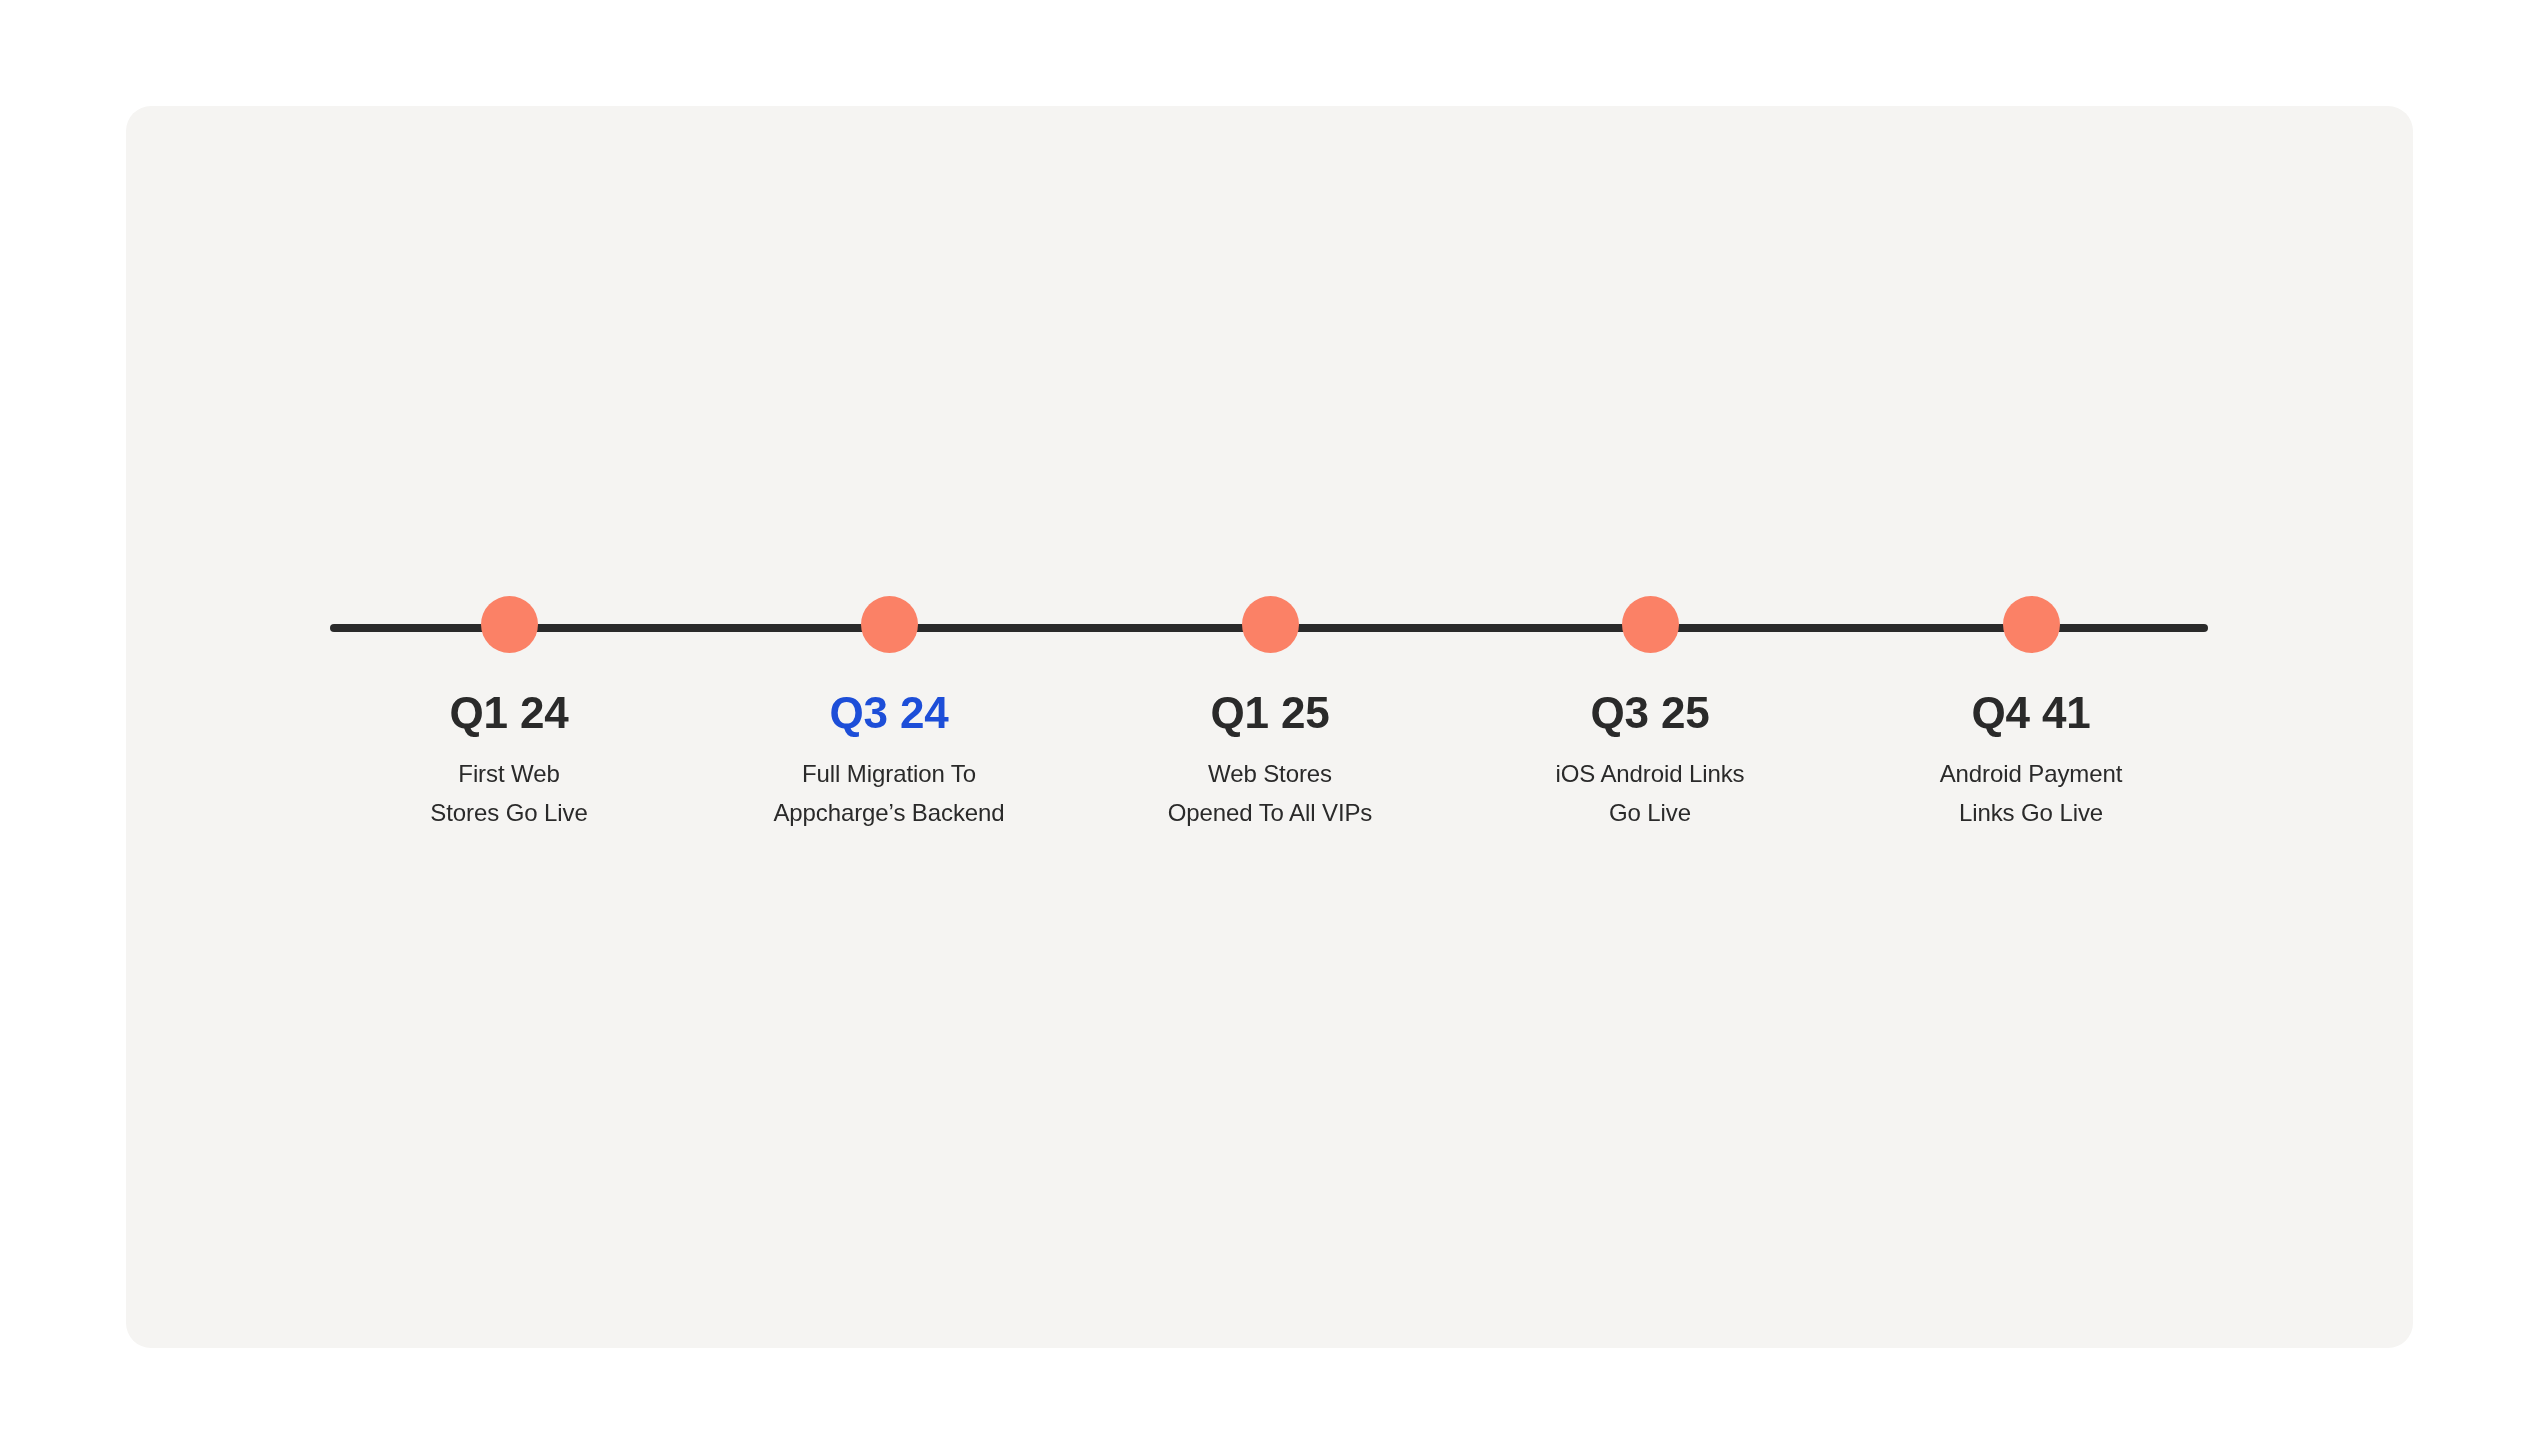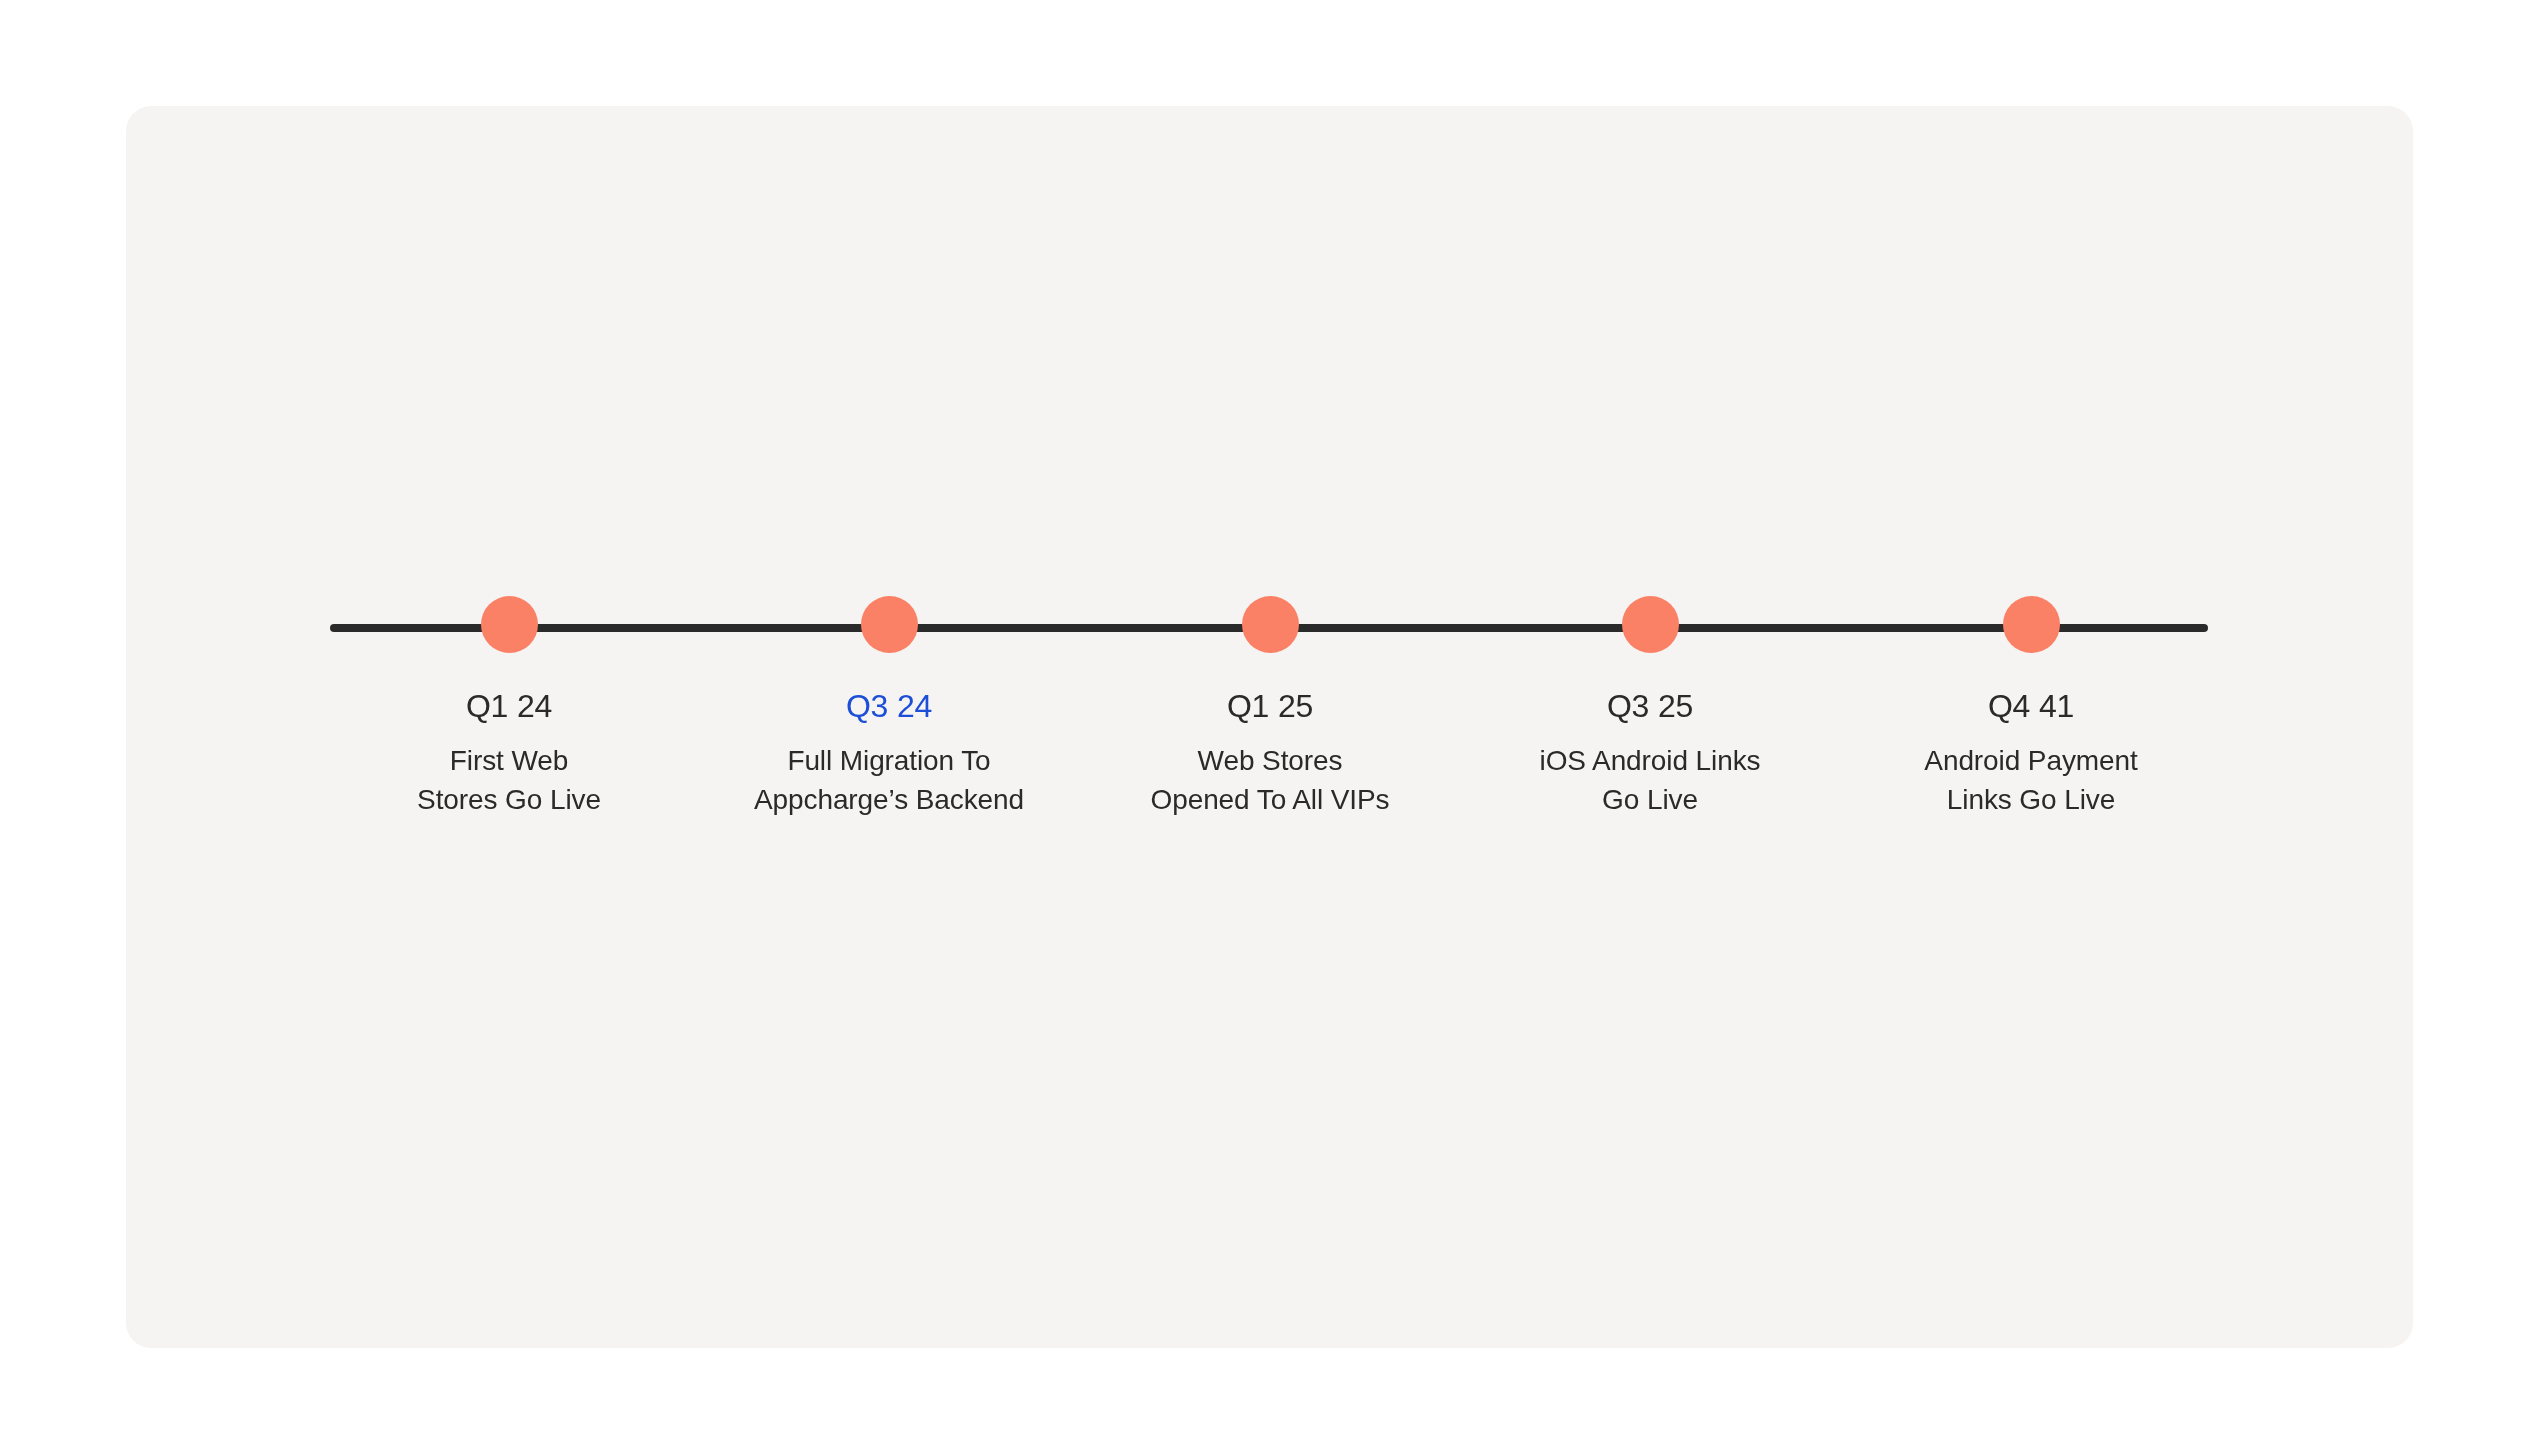--- a/index.html
+++ b/index.html
@@ -56,31 +56,31 @@
   .milestone-dot {
     width: 57px;
     height: 57px;
     border-radius: 50%;
     background: #FB8166;
     margin: 0 auto;
   }
 
   .milestone-quarter {
     margin-top: 37px;
-    font-size: 32px;
-    font-weight: normal;
+    font-size: 44px;
+    font-weight: bold;
     color: #2A2A2A;
     line-height: 1.05;
     letter-spacing: -0.2px;
     white-space: nowrap;
   }
 
   .milestone-desc {
     margin-top: 17.6px;
-    font-size: 28px;
+    font-size: 24px;
     font-weight: 400;
     color: #2A2A2A;
     line-height: 39px;
     letter-spacing: -0.1px;
     white-space: pre-line;
   }
 </style>
 </head>
 <body style="background: rgb(255, 255, 255);">
 

